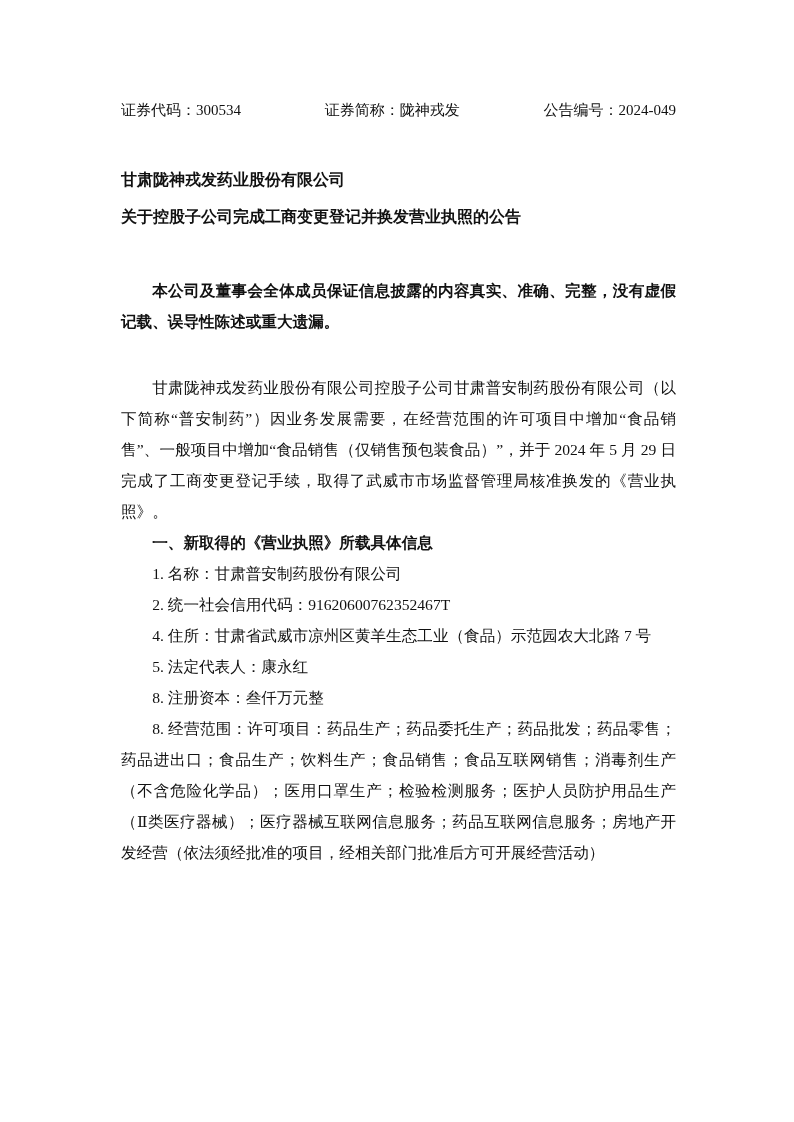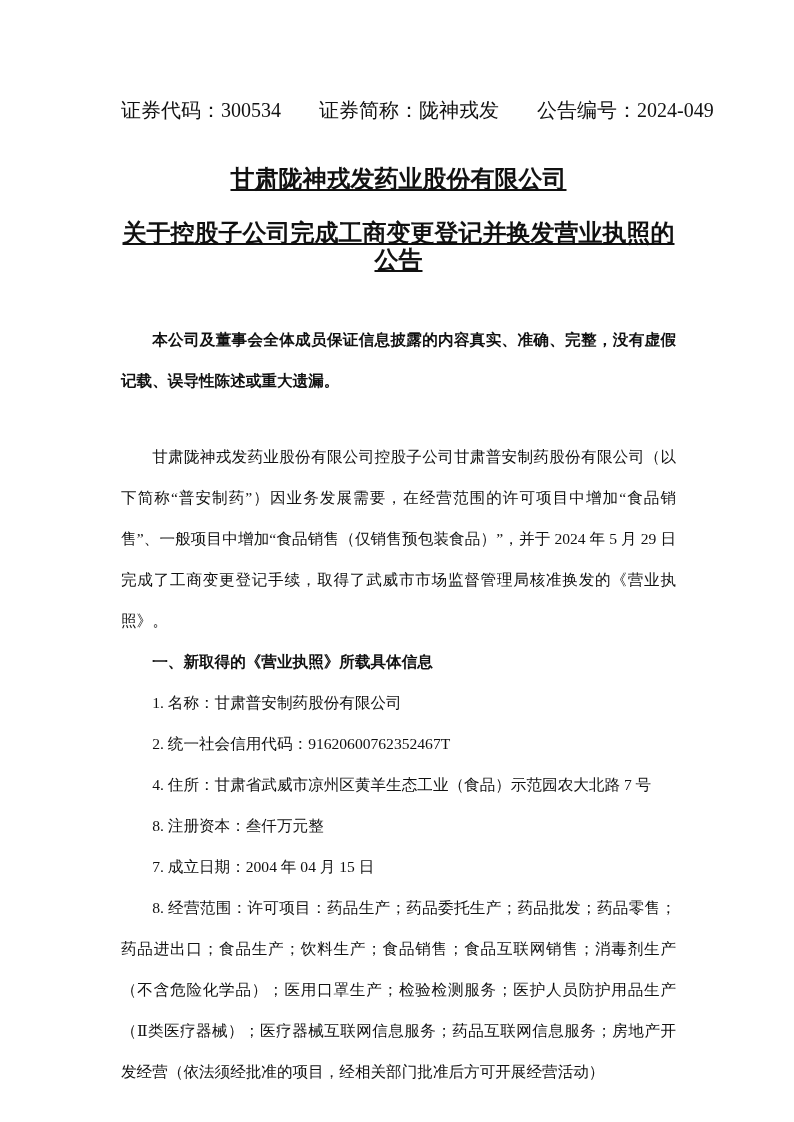--- a/index.html
+++ b/index.html
@@ -12,38 +12,37 @@
   }
   .page {
     width: 794px; height: 1122px;
     background: #ffffff;
     padding: 101px 118px 0 121px;
     overflow: hidden;
   }
   .doc-header {
     display: flex;
     justify-content: space-between;
-    font-size: 20px;
+    font-size: 15px;
     line-height: 19px;
     white-space: nowrap;
     gap: 38px;
   }
   .doc-title {
     font-weight: 700;
-    text-align: center;
-    font-size: 24px;
+    text-align: left;
+    font-size: 16px;
     line-height: 27px;
     margin-top: 46px;
     text-indent: 0;
-    text-decoration: underline;
   }
-  .doc-title.second { margin-top: 27px; }
+  .doc-title.second { margin-top: 10px; }
   .para {
     font-size: 15.6px;
-    line-height: 41px;
+    line-height: 31px;
     text-indent: 2em;
     text-align: justify;
   }
   .declaration {
     margin-top: 45px;
     font-weight: 700;
   }
   .intro { margin-top: 35px; }
   .section-heading { font-weight: 700; font-family: Liberation Serif, serif; }
 </style>
@@ -63,18 +62,18 @@
 
   <p class="para declaration">本公司及董事会全体成员保证信息披露的内容真实、准确、完整，没有虚假记载、误导性陈述或重大遗漏。</p>
 
   <p class="para intro">甘肃陇神戎发药业股份有限公司控股子公司甘肃普安制药股份有限公司（以下简称“普安制药”）因业务发展需要，在经营范围的许可项目中增加“食品销售”、一般项目中增加“食品销售（仅销售预包装食品）”，并于 2024 年 5 月 29 日完成了工商变更登记手续，取得了武威市市场监督管理局核准换发的《营业执照》。</p>
 
   <p class="para section-heading">一、新取得的《营业执照》所载具体信息</p>
 
   <p class="para">1. 名称：甘肃普安制药股份有限公司</p>
   <p class="para">2. 统一社会信用代码：91620600762352467T</p>
   <p class="para">4. 住所：甘肃省武威市凉州区黄羊生态工业（食品）示范园农大北路 7 号</p>
+  <p class="para">5. 法定代表人：康永红</p>
   <p class="para">8. 注册资本：叁仟万元整</p>
-  <p class="para">7. 成立日期：2004 年 04 月 15 日</p>
   <p class="para">8. 经营范围：许可项目：药品生产；药品委托生产；药品批发；药品零售；药品进出口；食品生产；饮料生产；食品销售；食品互联网销售；消毒剂生产（不含危险化学品）；医用口罩生产；检验检测服务；医护人员防护用品生产（Ⅱ类医疗器械）；医疗器械互联网信息服务；药品互联网信息服务；房地产开发经营（依法须经批准的项目，经相关部门批准后方可开展经营活动）</p>
 
 
 </div>
 
 </body></html>

